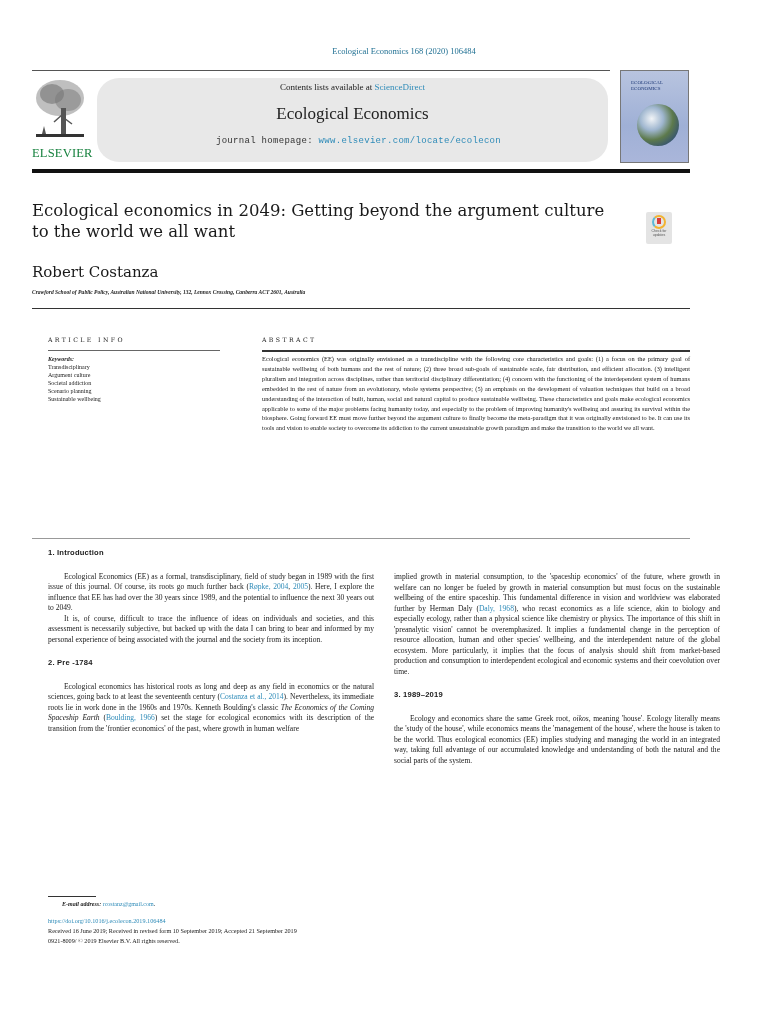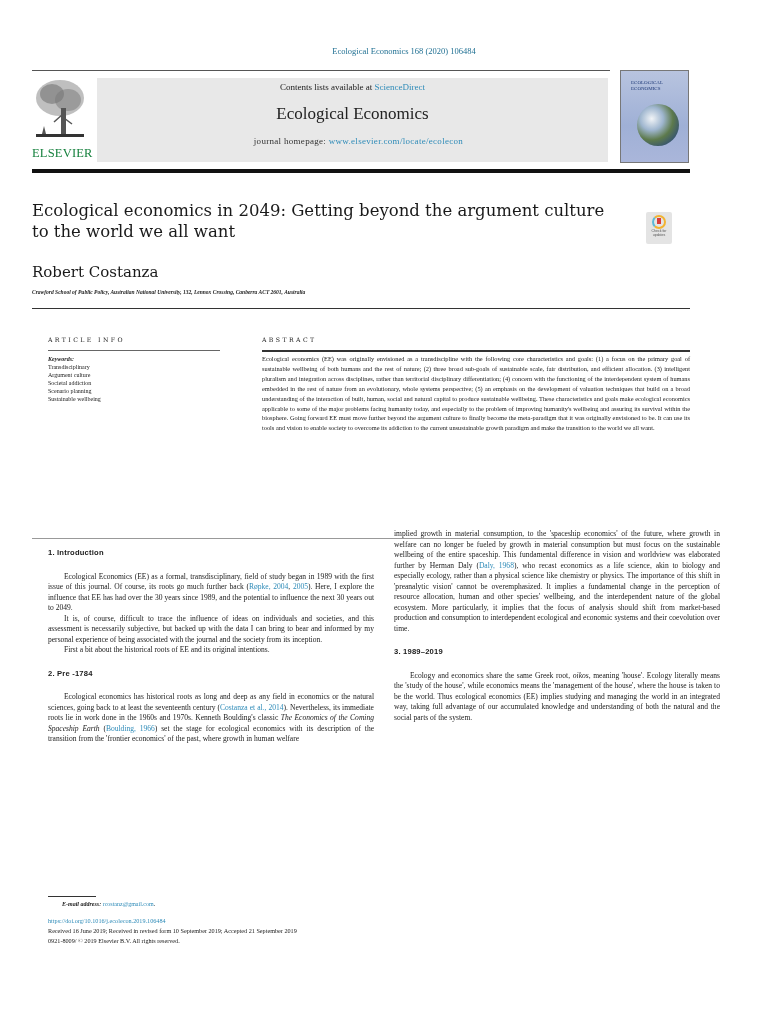--- a/index.html
+++ b/index.html
@@ -8,24 +8,24 @@
   .abs { position: absolute; }
   a, .link { color: #2e8bb8; text-decoration: none; }
 
   .running-head { top: 46px; left: 0; width: 768px; text-align: center; font-size: 8.5px; color: #1f6f92; font-family: "Liberation Serif", serif; padding-left: 20px; }
   .top-rule { top: 70px; left: 32px; width: 578px; height: 1px; background: #555; }
 
   .logo { top: 78px; left: 32px; width: 56px; height: 84px; }
   .tree { width: 52px; height: 62px; margin-left: 2px; }
   .elsevier-word { font-family: "Liberation Serif", serif; font-size: 12.5px; color: #15803d; letter-spacing: 0.2px; margin-top: 2px; }
 
-  .banner { top: 78px; left: 97px; width: 511px; height: 84px; background: #e8e8e8; text-align: center; }
+  .banner { top: 78px; left: 97px; width: 511px; height: 84px; background: #e8e8e8; text-align: center; border-radius: 22px; }
   .banner .contents { margin-top: 4px; font-size: 9px; font-family: "Liberation Serif", serif; color: #222; }
   .banner .journal-name { margin-top: 12px; font-size: 17px; font-family: "Liberation Serif", serif; color: #222; }
-  .banner .homepage { margin-top: 12px; font-size: 9px; font-family: Liberation Serif, serif; color: #333; letter-spacing: 0.3px; margin-left: 12px; }
+  .banner .homepage { margin-top: 12px; font-size: 9px; font-family: Liberation Mono, monospace; color: #333; letter-spacing: 0.3px; margin-left: 12px; }
 
   .cover { top: 70px; left: 620px; width: 69px; height: 93px; background: linear-gradient(180deg,#b8c4df 0%,#9fb0d6 60%,#aab6da 100%); border: 1px solid #777; box-sizing: border-box; overflow: hidden; }
   .cover .ctitle { position: absolute; top: 9px; left: 10px; font-size: 5px; line-height: 5.5px; color: #1f3a78; font-family: "Liberation Serif", serif; }
   .cover .globe { position: absolute; top: 33px; left: 16px; width: 42px; height: 42px; border-radius: 50%;
                   background: radial-gradient(circle at 35% 35%, #f1f4f7 0%, #9fb6cf 30%, #5d7a4c 55%, #2c4a7a 85%); }
   .bottom-rule { top: 169px; left: 32px; width: 658px; height: 4px; background: #111; }
 
   .title { top: 200px; left: 32px; width: 580px; font-size: 16.5px; line-height: 21px; font-family: "DejaVu Serif", serif; color: #1a1a1a; }
   .crossmark { top: 212px; left: 646px; width: 26px; height: 32px; background: #e4e4e4; border-radius: 2px; text-align: center; }
   .crossmark .ring { width: 14px; height: 14px; margin: 3px auto 0; border-radius: 50%; border: 2px solid #f2b331; border-left-color: #5ab8d8; box-sizing: border-box; position: relative; }
@@ -116,28 +116,27 @@
 <div class="abs section-cap abs-head">ABSTRACT</div>
 <div class="abs abs-rule"></div>
 <div class="abs abs-text">Ecological economics (EE) was originally envisioned as a transdiscipline with the following core characteristics and goals: (1) a focus on the primary goal of sustainable wellbeing of both humans and the rest of nature; (2) three broad sub-goals of sustainable scale, fair distribution, and efficient allocation. (3) intelligent pluralism and integration across disciplines, rather than territorial disciplinary differentiation; (4) concern with the functioning of the interdependent system of humans embedded in the rest of nature from an evolutionary, whole systems perspective; (5) an emphasis on the development of valuation techniques that build on a broad understanding of the interaction of built, human, social and natural capital to produce sustainable wellbeing. These characteristics and goals make ecological economics applicable to some of the major problems facing humanity today, and especially to the problem of improving humanity's wellbeing and assuring its survival within the biosphere. Going forward EE must move further beyond the argument culture to finally become the meta-paradigm that it was originally envisioned to be. It can use its tools and vision to enable society to overcome its addiction to the current unsustainable growth paradigm and make the transition to the world we all want.</div>
 <div class="abs abs-bottom-rule"></div>
 
 <div class="abs col left-col" style="top:548px;">
   <div class="sec-h">1. Introduction</div>
   <div style="height:13px"></div>
   <p><span>Ecological Economics (EE) as a formal, transdisciplinary, field of study began in 1989 with the first issue of this journal. Of course, its roots go much further back (</span><span class="link">Røpke, 2004</span><span>, </span><span class="link">2005</span><span>). Here, I explore the influence that EE has had over the 30 years since 1989, and the potential to influence the next 30 years out to 2049.</span></p>
   <p>It is, of course, difficult to trace the influence of ideas on individuals and societies, and this assessment is necessarily subjective, but backed up with the data I can bring to bear and informed by my personal experience of being associated with the journal and the society from its inception.</p>
-  <p>First a bit about the historical roots of EE and its original intentions.</p>
   <div style="height:13px"></div>
   <div class="sec-h">2. Pre -1784</div>
   <div style="height:13px"></div>
   <p><span>Ecological economics has historical roots as long and deep as any field in economics or the natural sciences, going back to at least the seventeenth century (</span><span class="link">Costanza et al., 2014</span><span>). Nevertheless, its immediate roots lie in work done in the 1960s and 1970s. Kenneth Boulding's classic </span><i>The Economics of the Coming Spaceship Earth</i><span> (</span><span class="link">Boulding, 1966</span><span>) set the stage for ecological economics with its description of the transition from the 'frontier economics' of the past, where growth in human welfare </span></p>
 </div>
 
-<div class="abs col right-col" style="top:529px;">
+<div class="abs col right-col" style="top:572px;">
   <p style="text-indent:0"><span>implied growth in material consumption, to the 'spaceship economics' of the future, where growth in welfare can no longer be fueled by growth in material consumption but must focus on the sustainable wellbeing of the entire spaceship. This fundamental difference in vision and worldview was elaborated further by Herman Daly (</span><span class="link">Daly, 1968</span><span>), who recast economics as a life science, akin to biology and especially ecology, rather than a physical science like chemistry or physics. The importance of this shift in 'preanalytic vision' cannot be overemphasized. It implies a fundamental change in the perception of resource allocation, human and other species' wellbeing, and the interdependent nature of the global ecosystem. More particularly, it implies that the focus of analysis should shift from market-based production and consumption to interdependent ecological and economic systems and their coevolution over time.</span></p>
   <div style="height:13px"></div>
   <div class="sec-h">3. 1989–2019</div>
   <div style="height:13px"></div>
   <p><span>Ecology and economics share the same Greek root, </span><i>oikos</i><span>, meaning 'house'. Ecology literally means the 'study of the house', while economics means the 'management of the house', where the house is taken to be the world. Thus ecological economics (EE) implies studying and managing the world in an integrated way, taking full advantage of our accumulated knowledge and understanding of both the natural and the social parts of the system.</span></p>
 </div>
 
 <div class="abs fn-rule"></div>
 <div class="abs fn">
   <span class="lbl">E-mail address: </span><span class="link">rcostanz@gmail.com</span><span>.</span>

